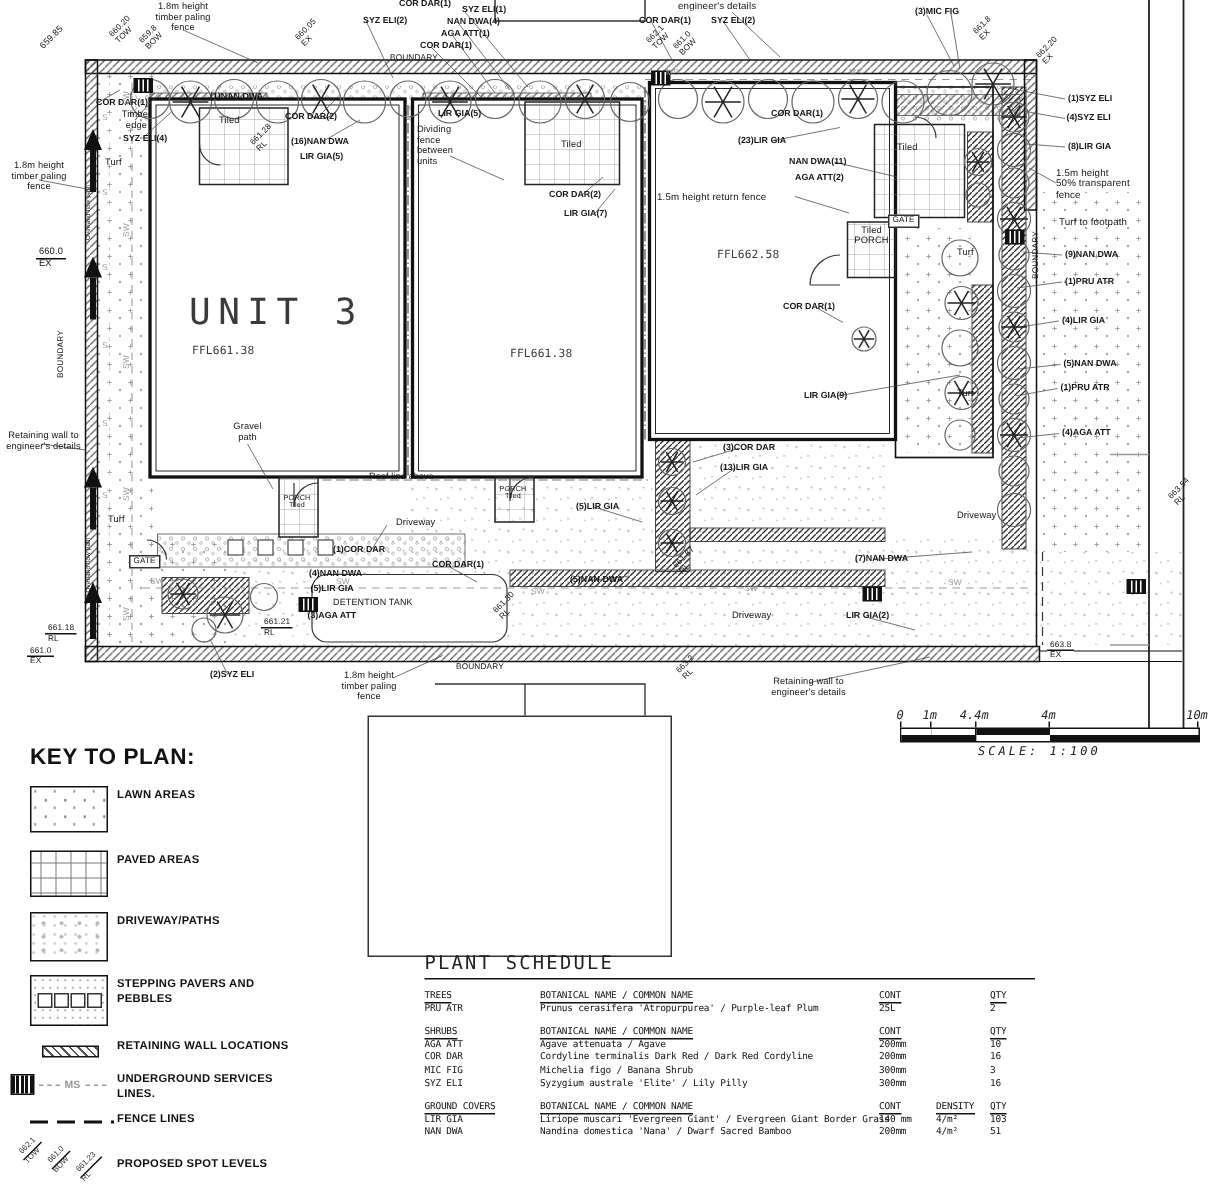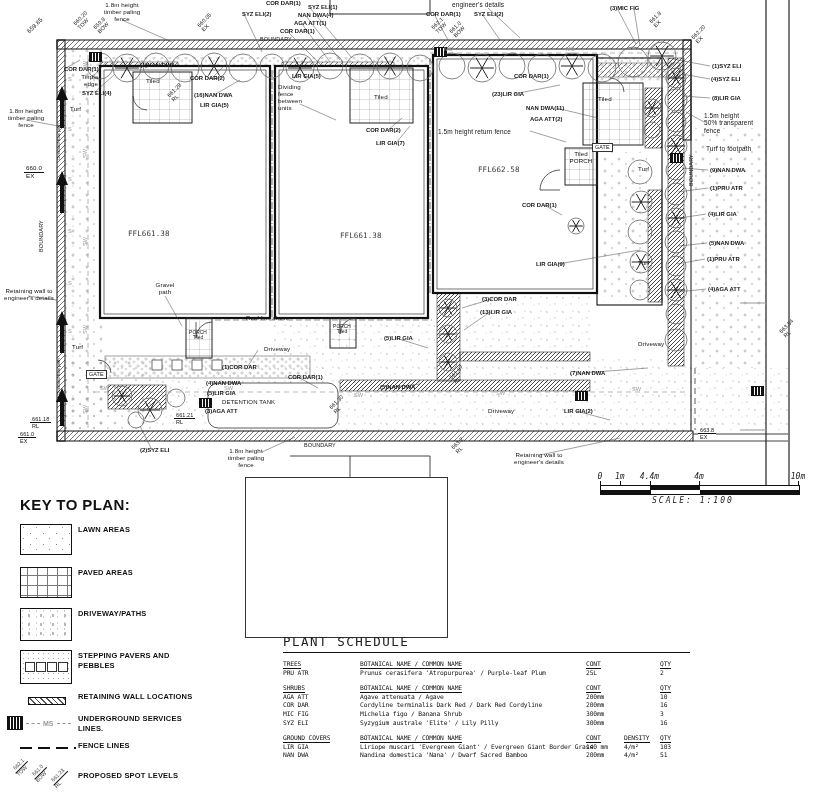--- a/index.html
+++ b/index.html
@@ -446,20 +446,21 @@
       <div class="pl" style="left: 76px; top: 74px; text-align: center; width: 30px;">Timber
 edge</div>
       <div class="pl b" style="left: 82px; top: 90px;">SYZ ELI(4)</div>
       <div class="pl b" style="left: 140px; top: 62px;">(1)NAN DWA</div>
       <div class="pl" style="left: 146px; top: 78px;">Tiled</div>
       <div class="pl" style="left: 166px; top: 94px; font-size: 5.5px; transform: rotate(-45deg);">661.28
 RL</div>
       <div class="pl b" style="left: 190px; top: 75px;">COR DAR(2)</div>
       <div class="pl b" style="left: 194px; top: 92px;">(16)NAN DWA</div>
       <div class="pl b" style="left: 200px; top: 102px;">LIR GIA(5)</div>
+      <div class="pl u" style="left: 126px; top: 196px; font-size: 24px; letter-spacing: 5px;">UNIT  3</div>
       <div class="pl u" style="left: 128px; top: 230px; font-size: 7.5px;">FFL661.38</div>
       <div class="pl u" style="left: 340px; top: 232px; font-size: 7.5px;">FFL661.38</div>
       <div class="pl u" style="left: 478px; top: 166px; font-size: 7.5px;">FFL662.58</div>
       <div class="pl" style="left: 278px; top: 84px;">Dividing
 fence
 between
 units</div>
       <div class="pl b" style="left: 292px; top: 73px;">LIR GIA(5)</div>
       <div class="pl" style="left: 374px; top: 94px;">Tiled</div>
       <div class="pl b" style="left: 366px; top: 127px;">COR DAR(2)</div>

